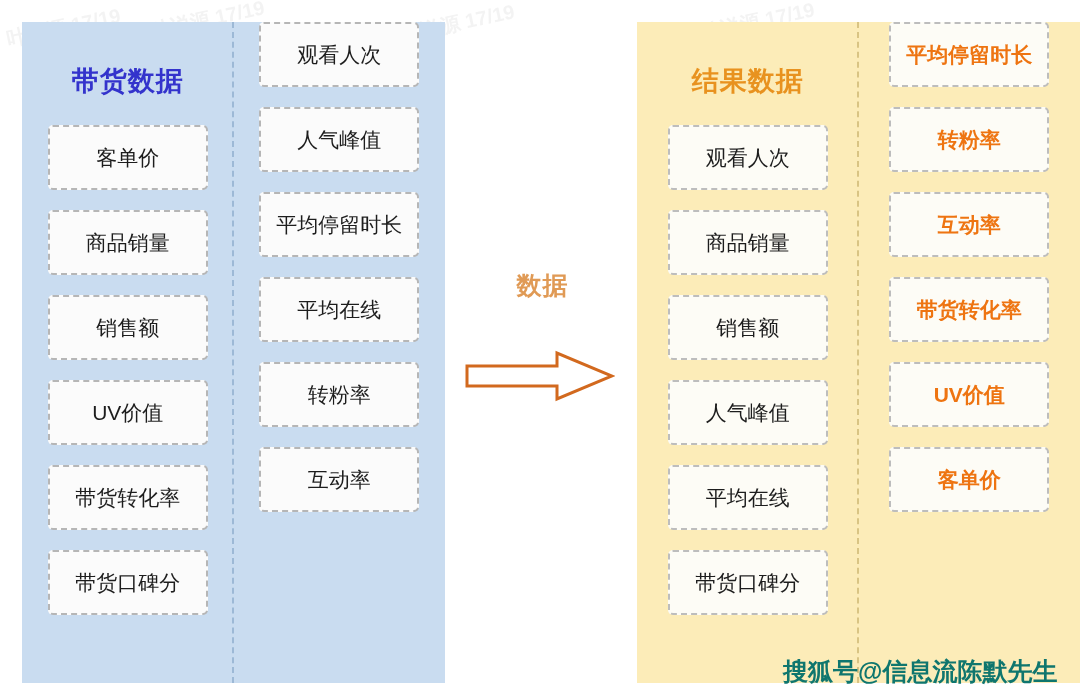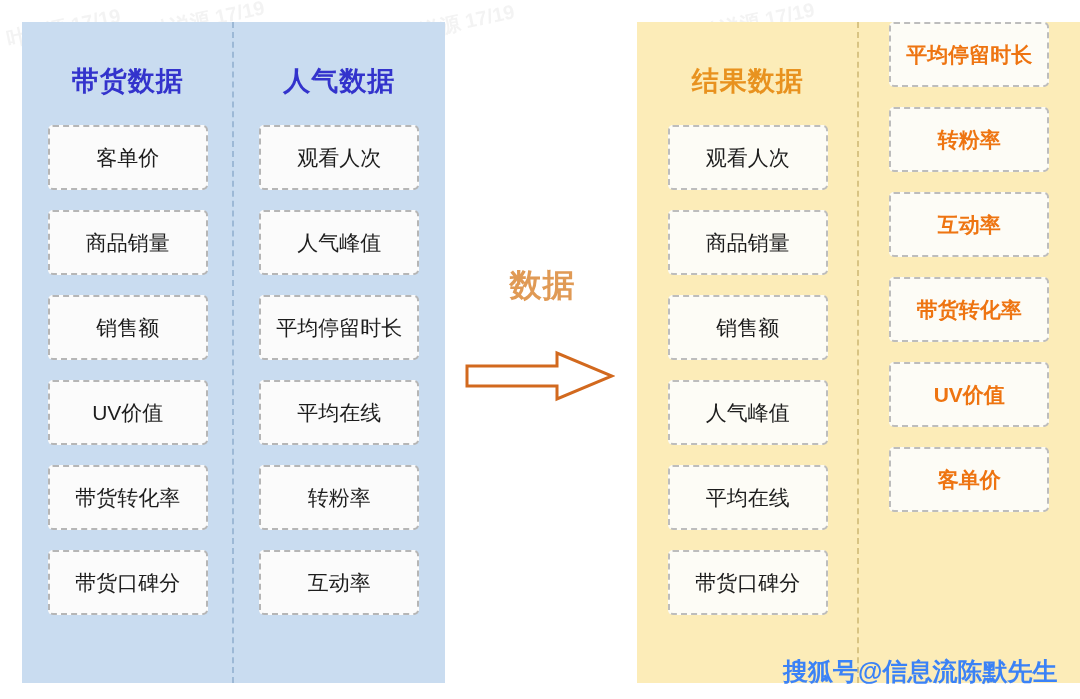--- a/index.html
+++ b/index.html
@@ -116,40 +116,40 @@
     width: 175px;
     height: 140px;
   }
   #filter-label {
     position: absolute;
     left: 0;
     top: 0;
     width: 175px;
     text-align: center;
     color: #e09a55;
-    font-size: 32px;
+    font-size: 25px;
     font-weight: bold;
     line-height: 30px;
     letter-spacing: 1px;
   }
   #filter-label span { display: block; }
   #arrow-svg {
     position: absolute;
     left: 10px;
     top: 80px;
   }
 
   
   #watermark {
     position: absolute;
     left: 783px;
     top: 659px;
     font-size: 25px;
     font-weight: bold;
-    color: #3b82f6;
+    color: #0f766e;
     white-space: nowrap;
     letter-spacing: 0px;
     line-height: 1;
   }
 
   
   .bg-mark {
     position: absolute;
     color: rgba(140, 140, 140, 0.10);
     font-size: 20px;
@@ -184,21 +184,20 @@
         <div class="card">客单价</div>
         <div class="card">商品销量</div>
         <div class="card">销售额</div>
         <div class="card">UV价值</div>
         <div class="card">带货转化率</div>
         <div class="card">带货口碑分</div>
       </div>
     </div>
 
     <div class="column">
-      <div class="col-title blue">人气数据</div>
       <div class="card-list">
         <div class="card">观看人次</div>
         <div class="card">人气峰值</div>
         <div class="card">平均停留时长</div>
         <div class="card">平均在线</div>
         <div class="card">转粉率</div>
         <div class="card">互动率</div>
       </div>
     </div>
 

